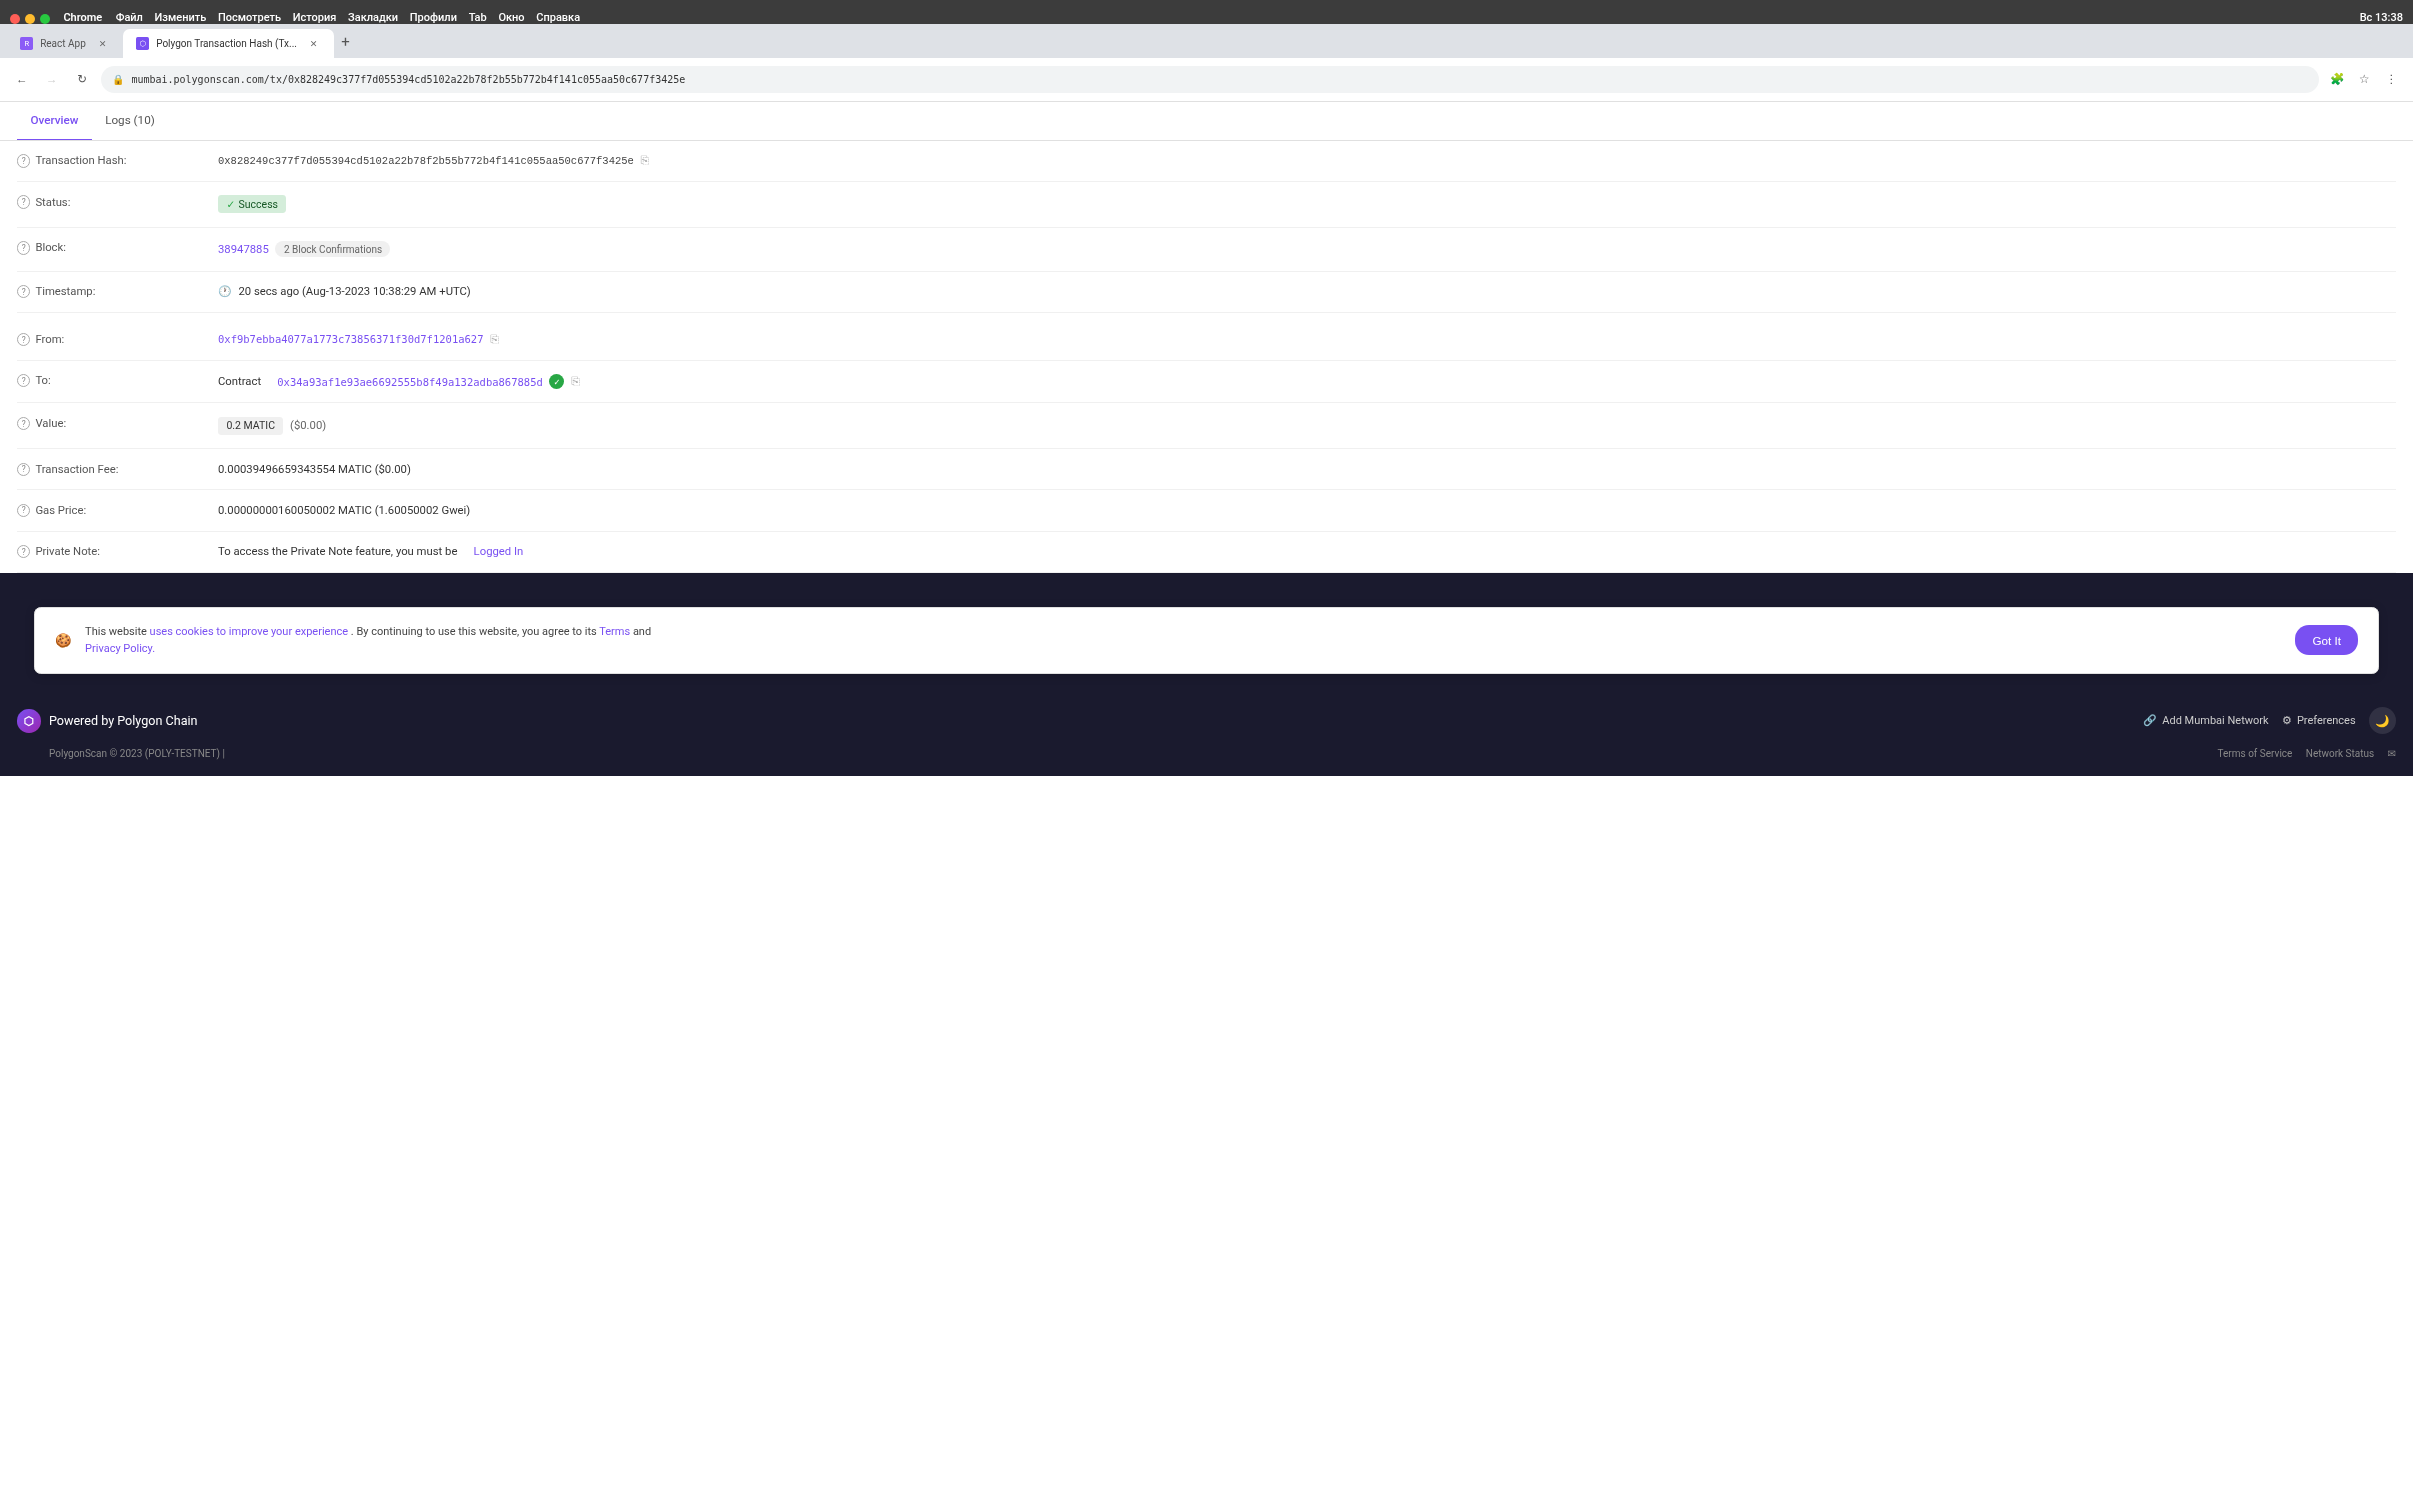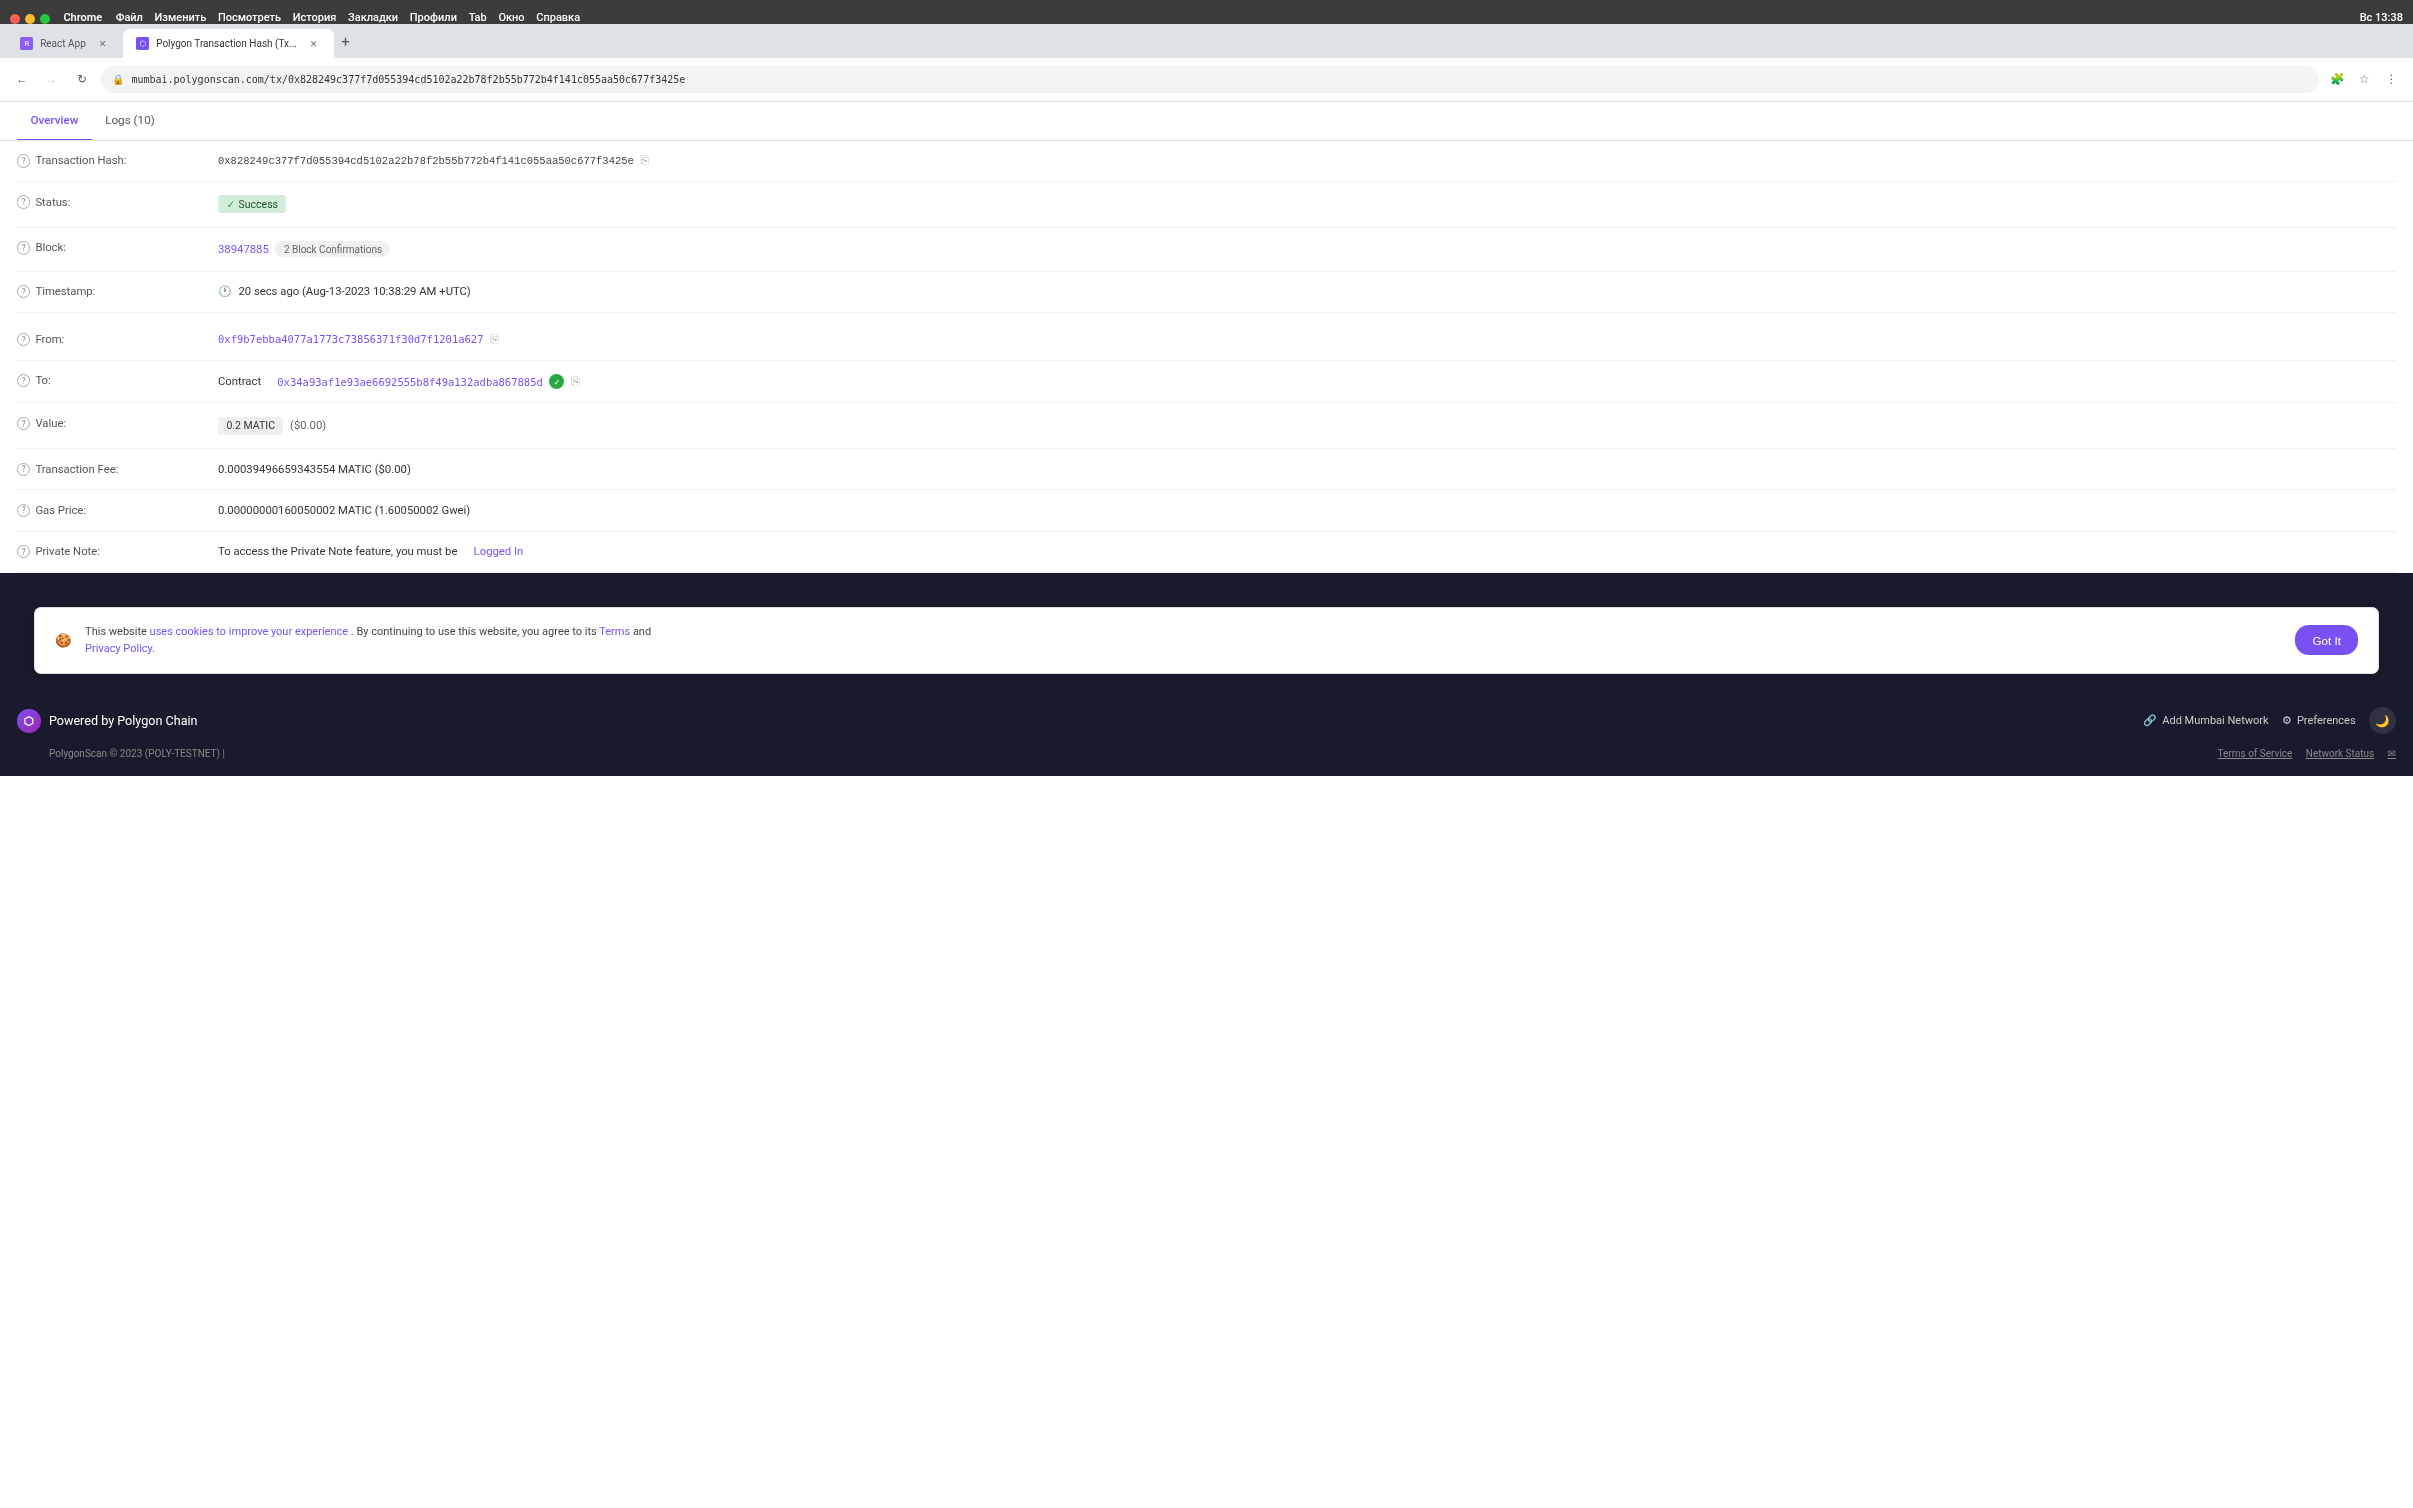--- a/index.html
+++ b/index.html
@@ -275,21 +275,20 @@
       align-items: flex-start;
       justify-content: space-between;
       font-size: 10px;
       color: #888;
       padding-left: 32px;
     }
     .footer-links {
       display: flex;
       align-items: center;
       gap: 13.4px;
-      text-decoration: underline;
     }
     .footer-link {
       color: #888;
       text-decoration: none;
       font-size: 10px;
     }
 
     
     .cookie-banner {
       background: #fff;

